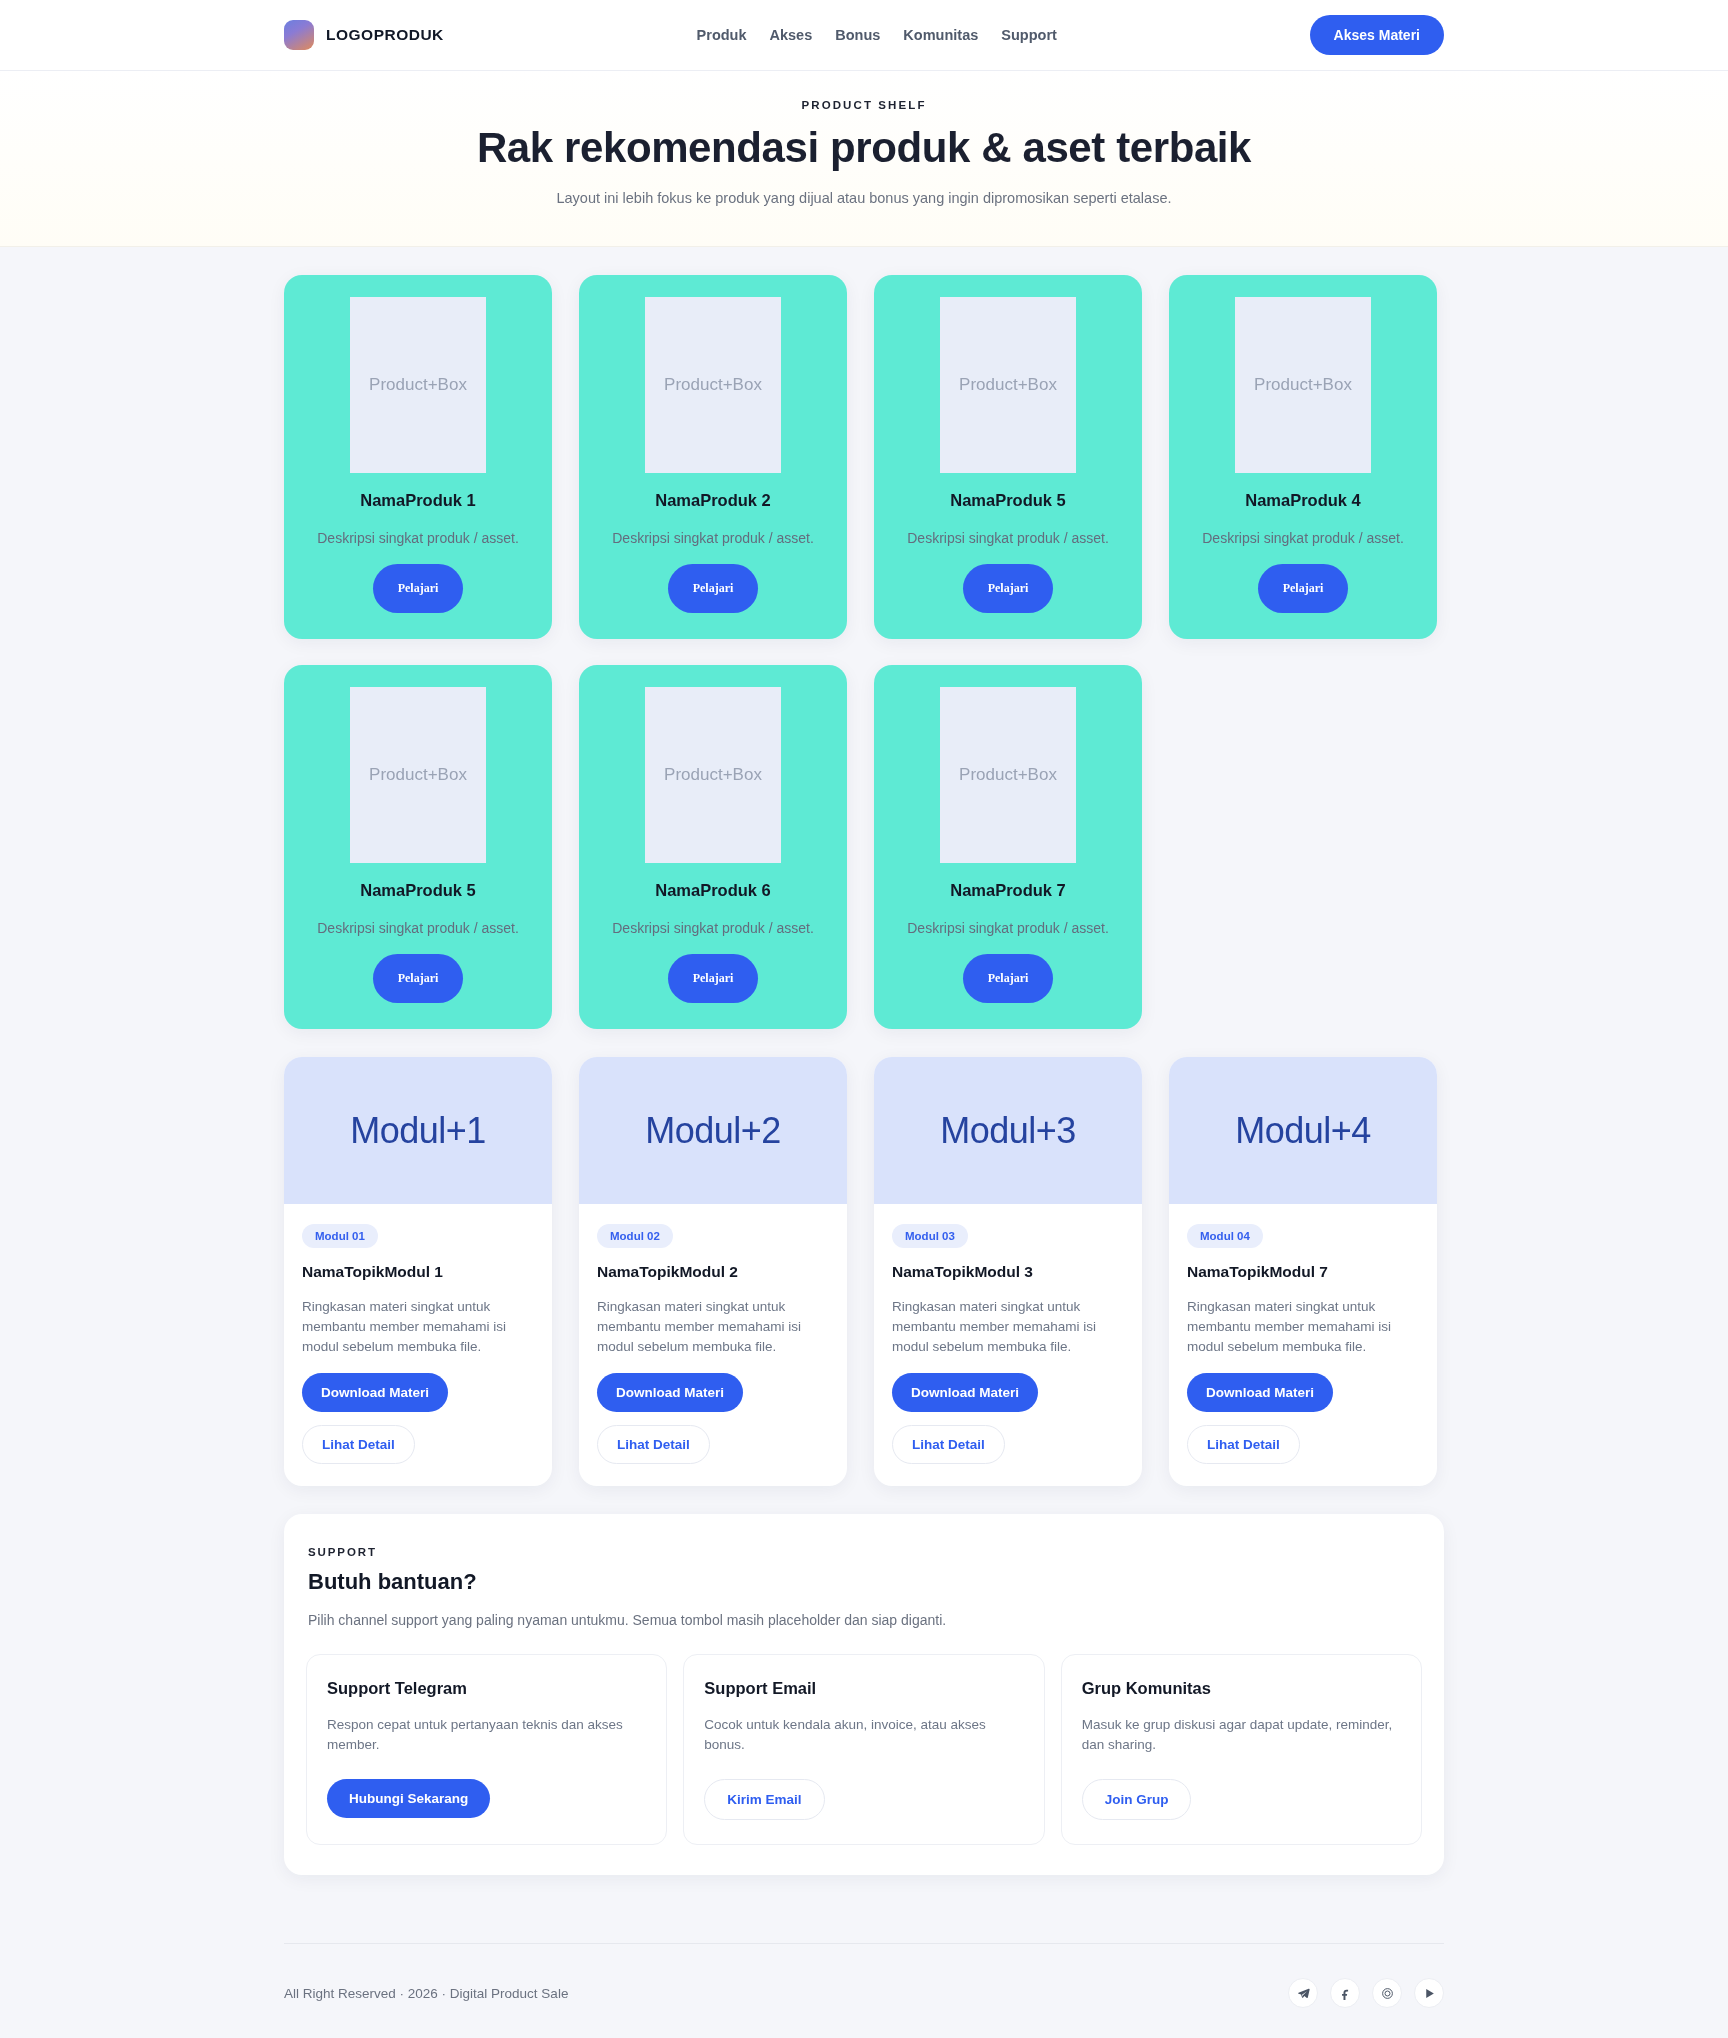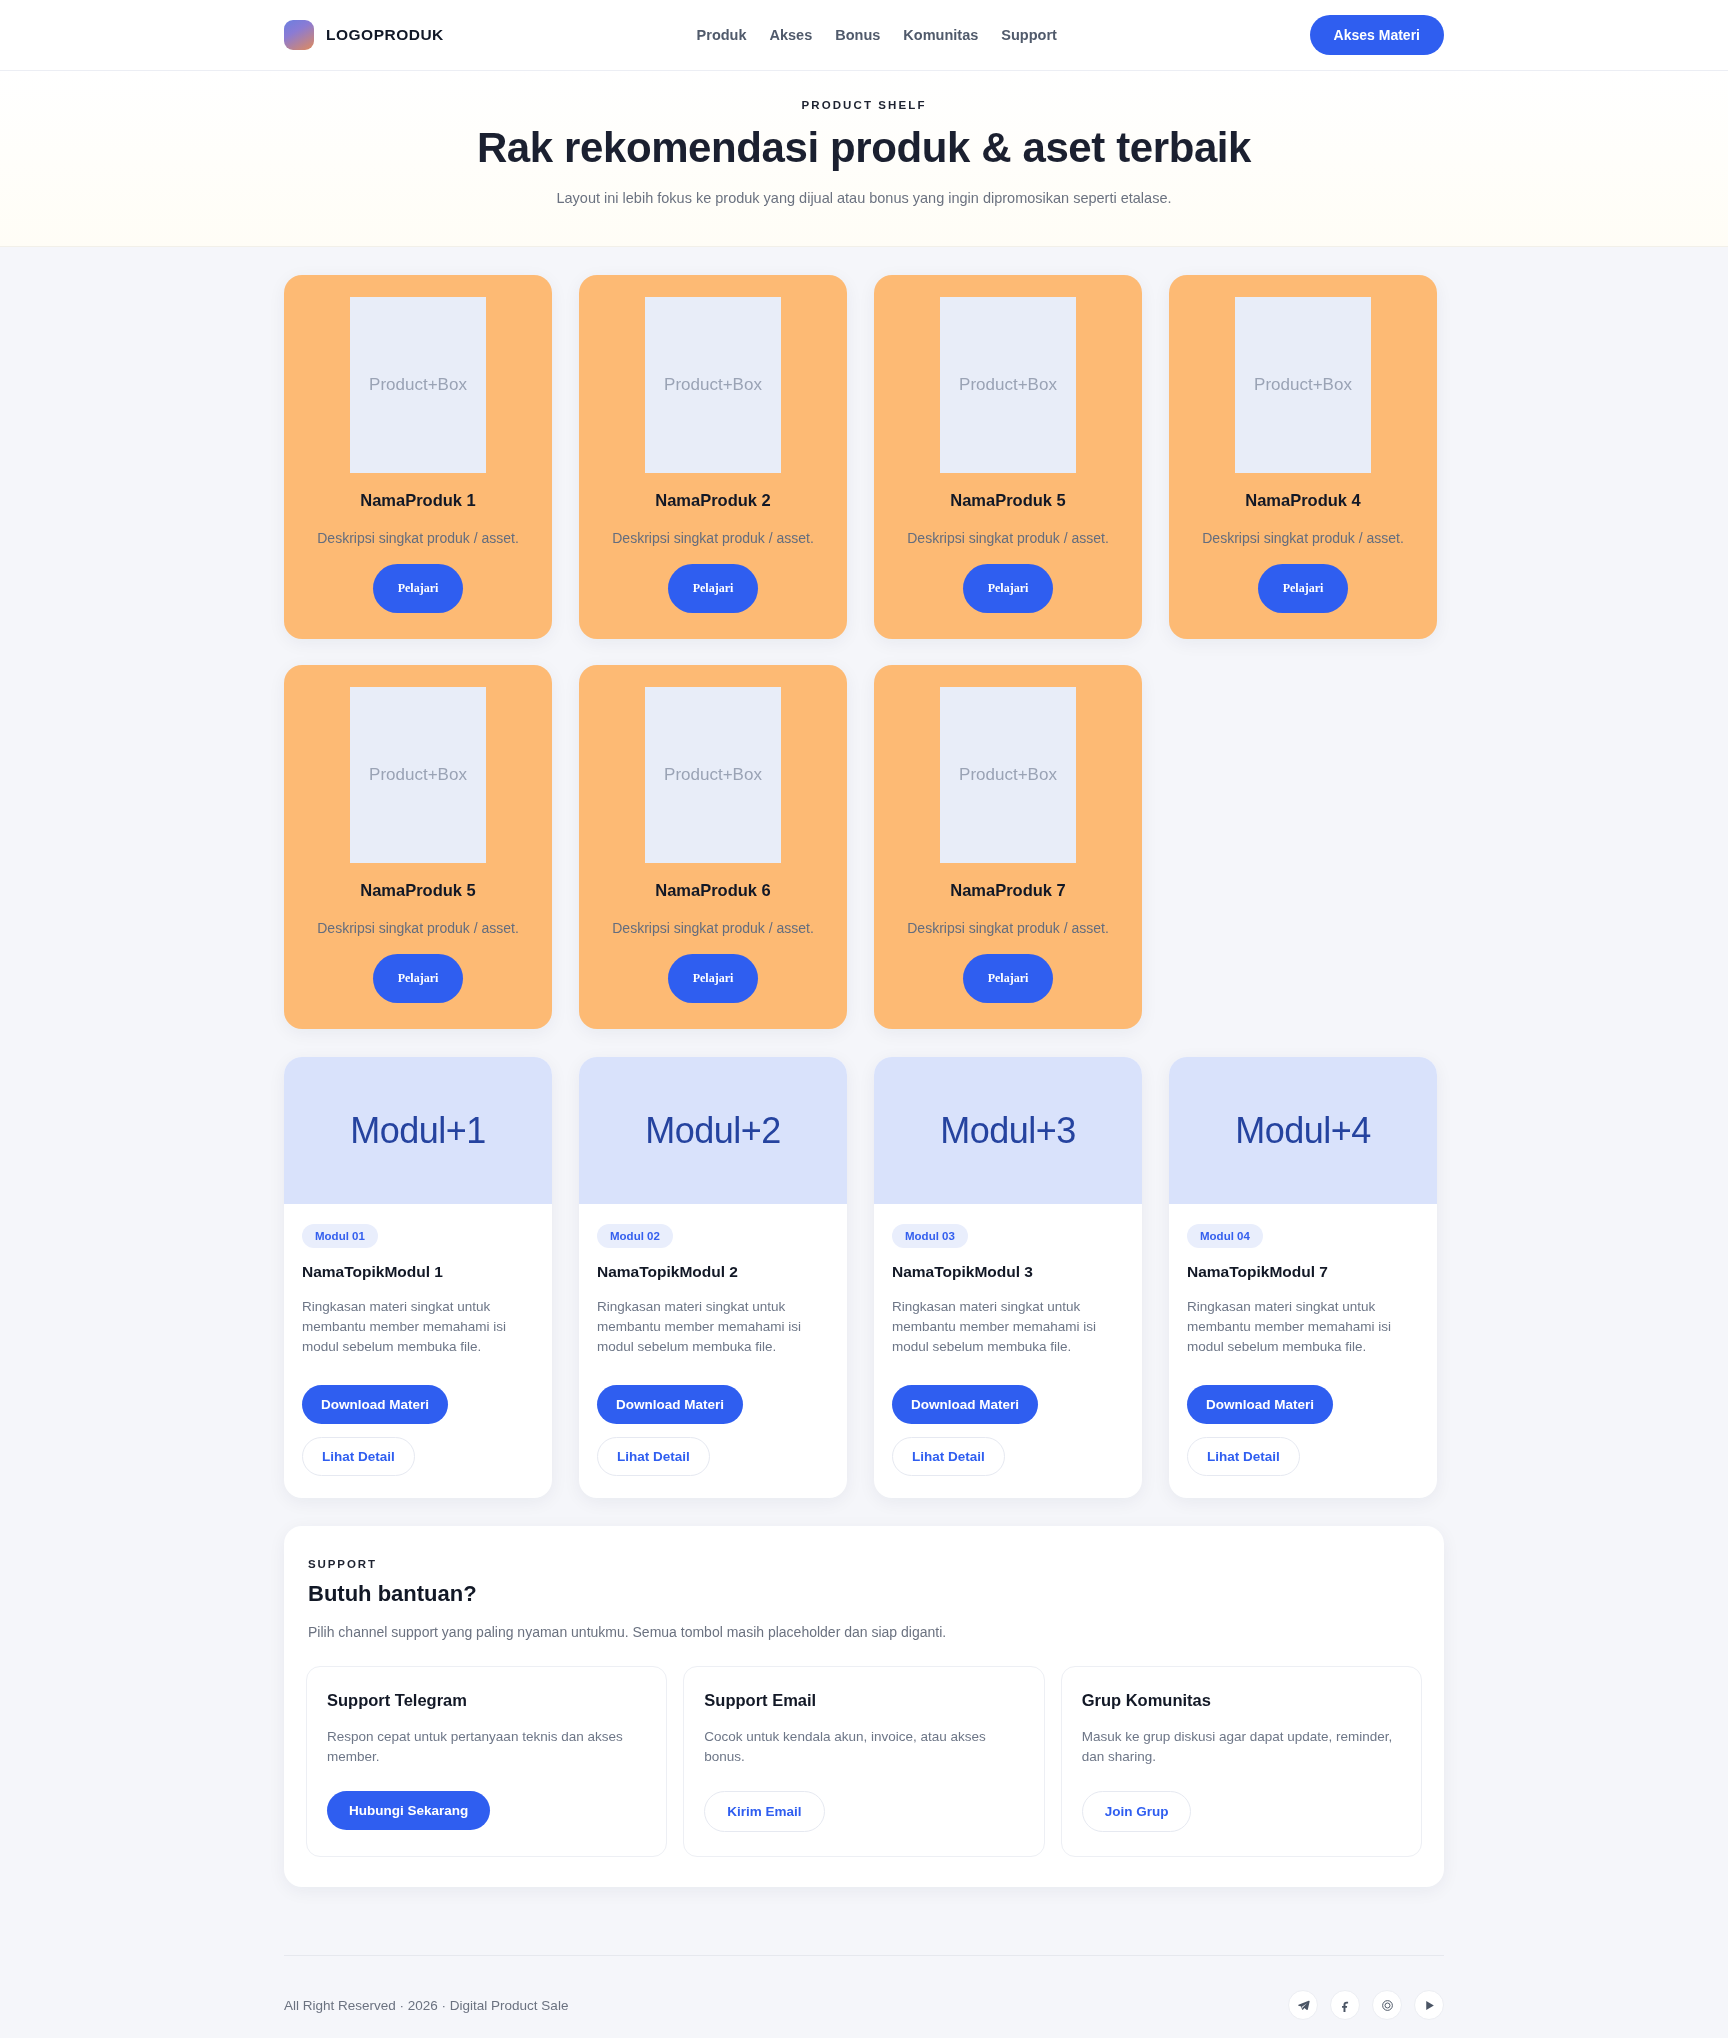--- a/index.html
+++ b/index.html
@@ -66,21 +66,21 @@
   
   .page { width: 1160px; margin: 0 auto; padding-top: 28px; }
 
   
   .product-grid {
     display: grid;
     grid-template-columns: repeat(4, 268px);
     gap: 26px 27px;
   }
   .product-card {
-    background: #fdba74;
+    background: #5eead4;
     border-radius: 18px;
     box-shadow: 0 4px 18px rgba(24,34,68,.06);
     padding: 22px 22px 26px;
     text-align: center;
   }
   .product-thumb {
     height: 176px;
     margin: 0 44px 18px;
     background: #e8edf8;
     display: flex; align-items: center; justify-content: center;
@@ -120,21 +120,21 @@
     display: inline-block;
     background: #e9eefc; color: #3560ee;
     font-size: 11.5px; font-weight: 700;
     padding: 6px 13px; border-radius: 999px;
     margin-bottom: 15px;
   }
   .module-title {
     font-size: 15.5px; font-weight: 700; color: #121826; margin-bottom: 16px;
   }
   .module-desc {
-    font-size: 13.5px; color: #6d7687; line-height: 1.48; margin-bottom: 28px;
+    font-size: 13.5px; color: #6d7687; line-height: 1.48; margin-bottom: 16px;
   }
   .btn-download {
     display: inline-block;
     background: #2f5ef0; color: #fff; border: none;
     font-size: 13.5px; font-weight: 700;
     padding: 12px 19px; border-radius: 999px; cursor: pointer;
     margin-bottom: 13px; font-family: inherit;
   }
   .btn-outline {
     display: inline-block;

